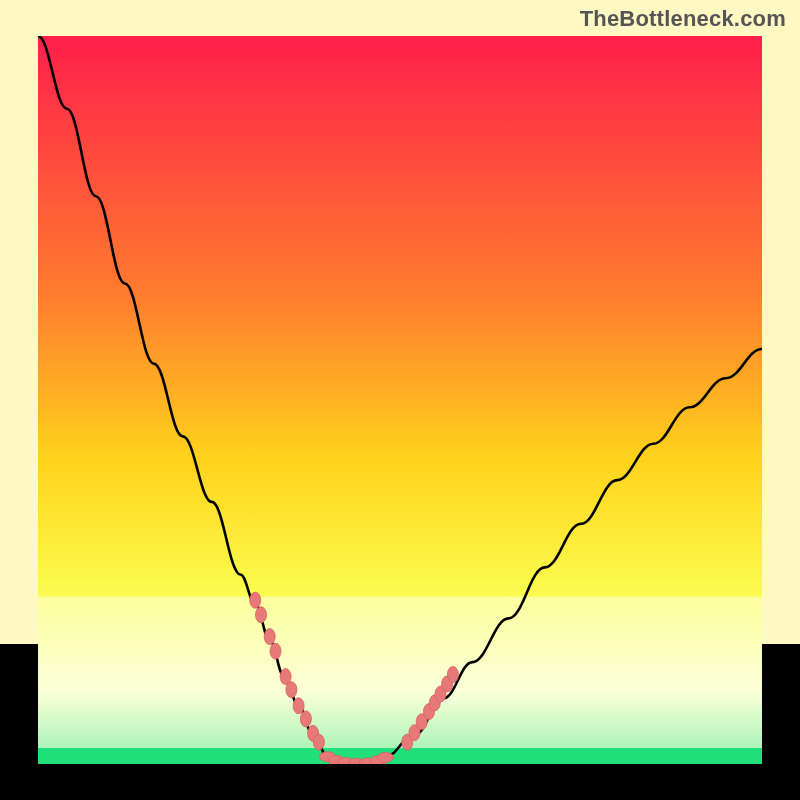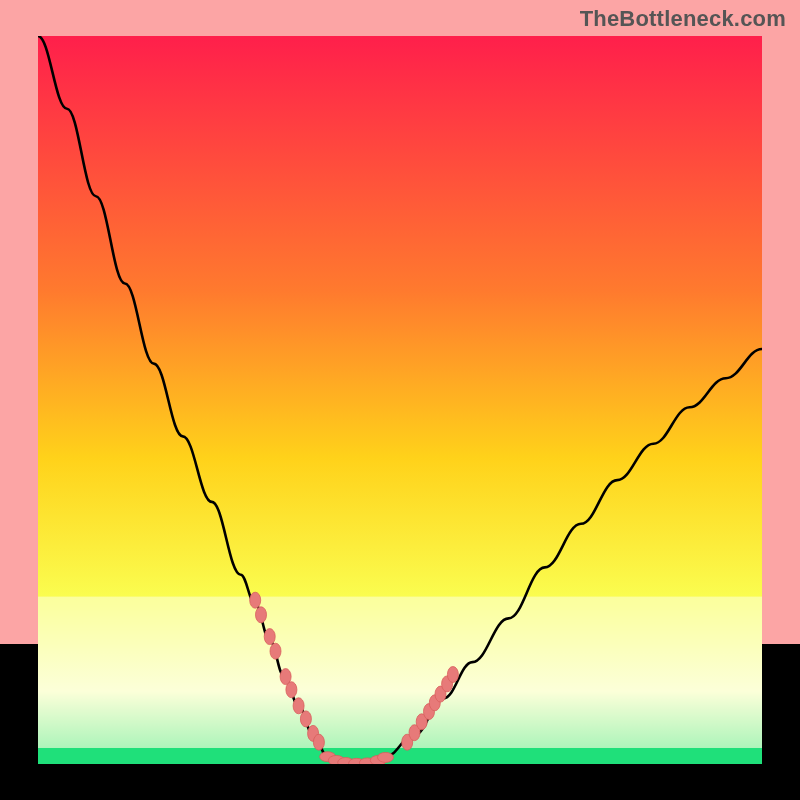--- a/index.html
+++ b/index.html
@@ -8,21 +8,21 @@
     width: 800px;
     height: 800px;
     background: #000;
     overflow: hidden;
     font-family: Arial, Helvetica, sans-serif;
   }
   .frame {
     position: relative;
     width: 800px;
     height: 644px;
-    background: #fca5a5;
+    background: #fef9c3;
   }
   .watermark {
     position: absolute;
     top: 6px;
     right: 14px;
     color: #555;
     font-size: 22px;
     font-weight: 600;
     letter-spacing: 0.2px;
     z-index: 50;

